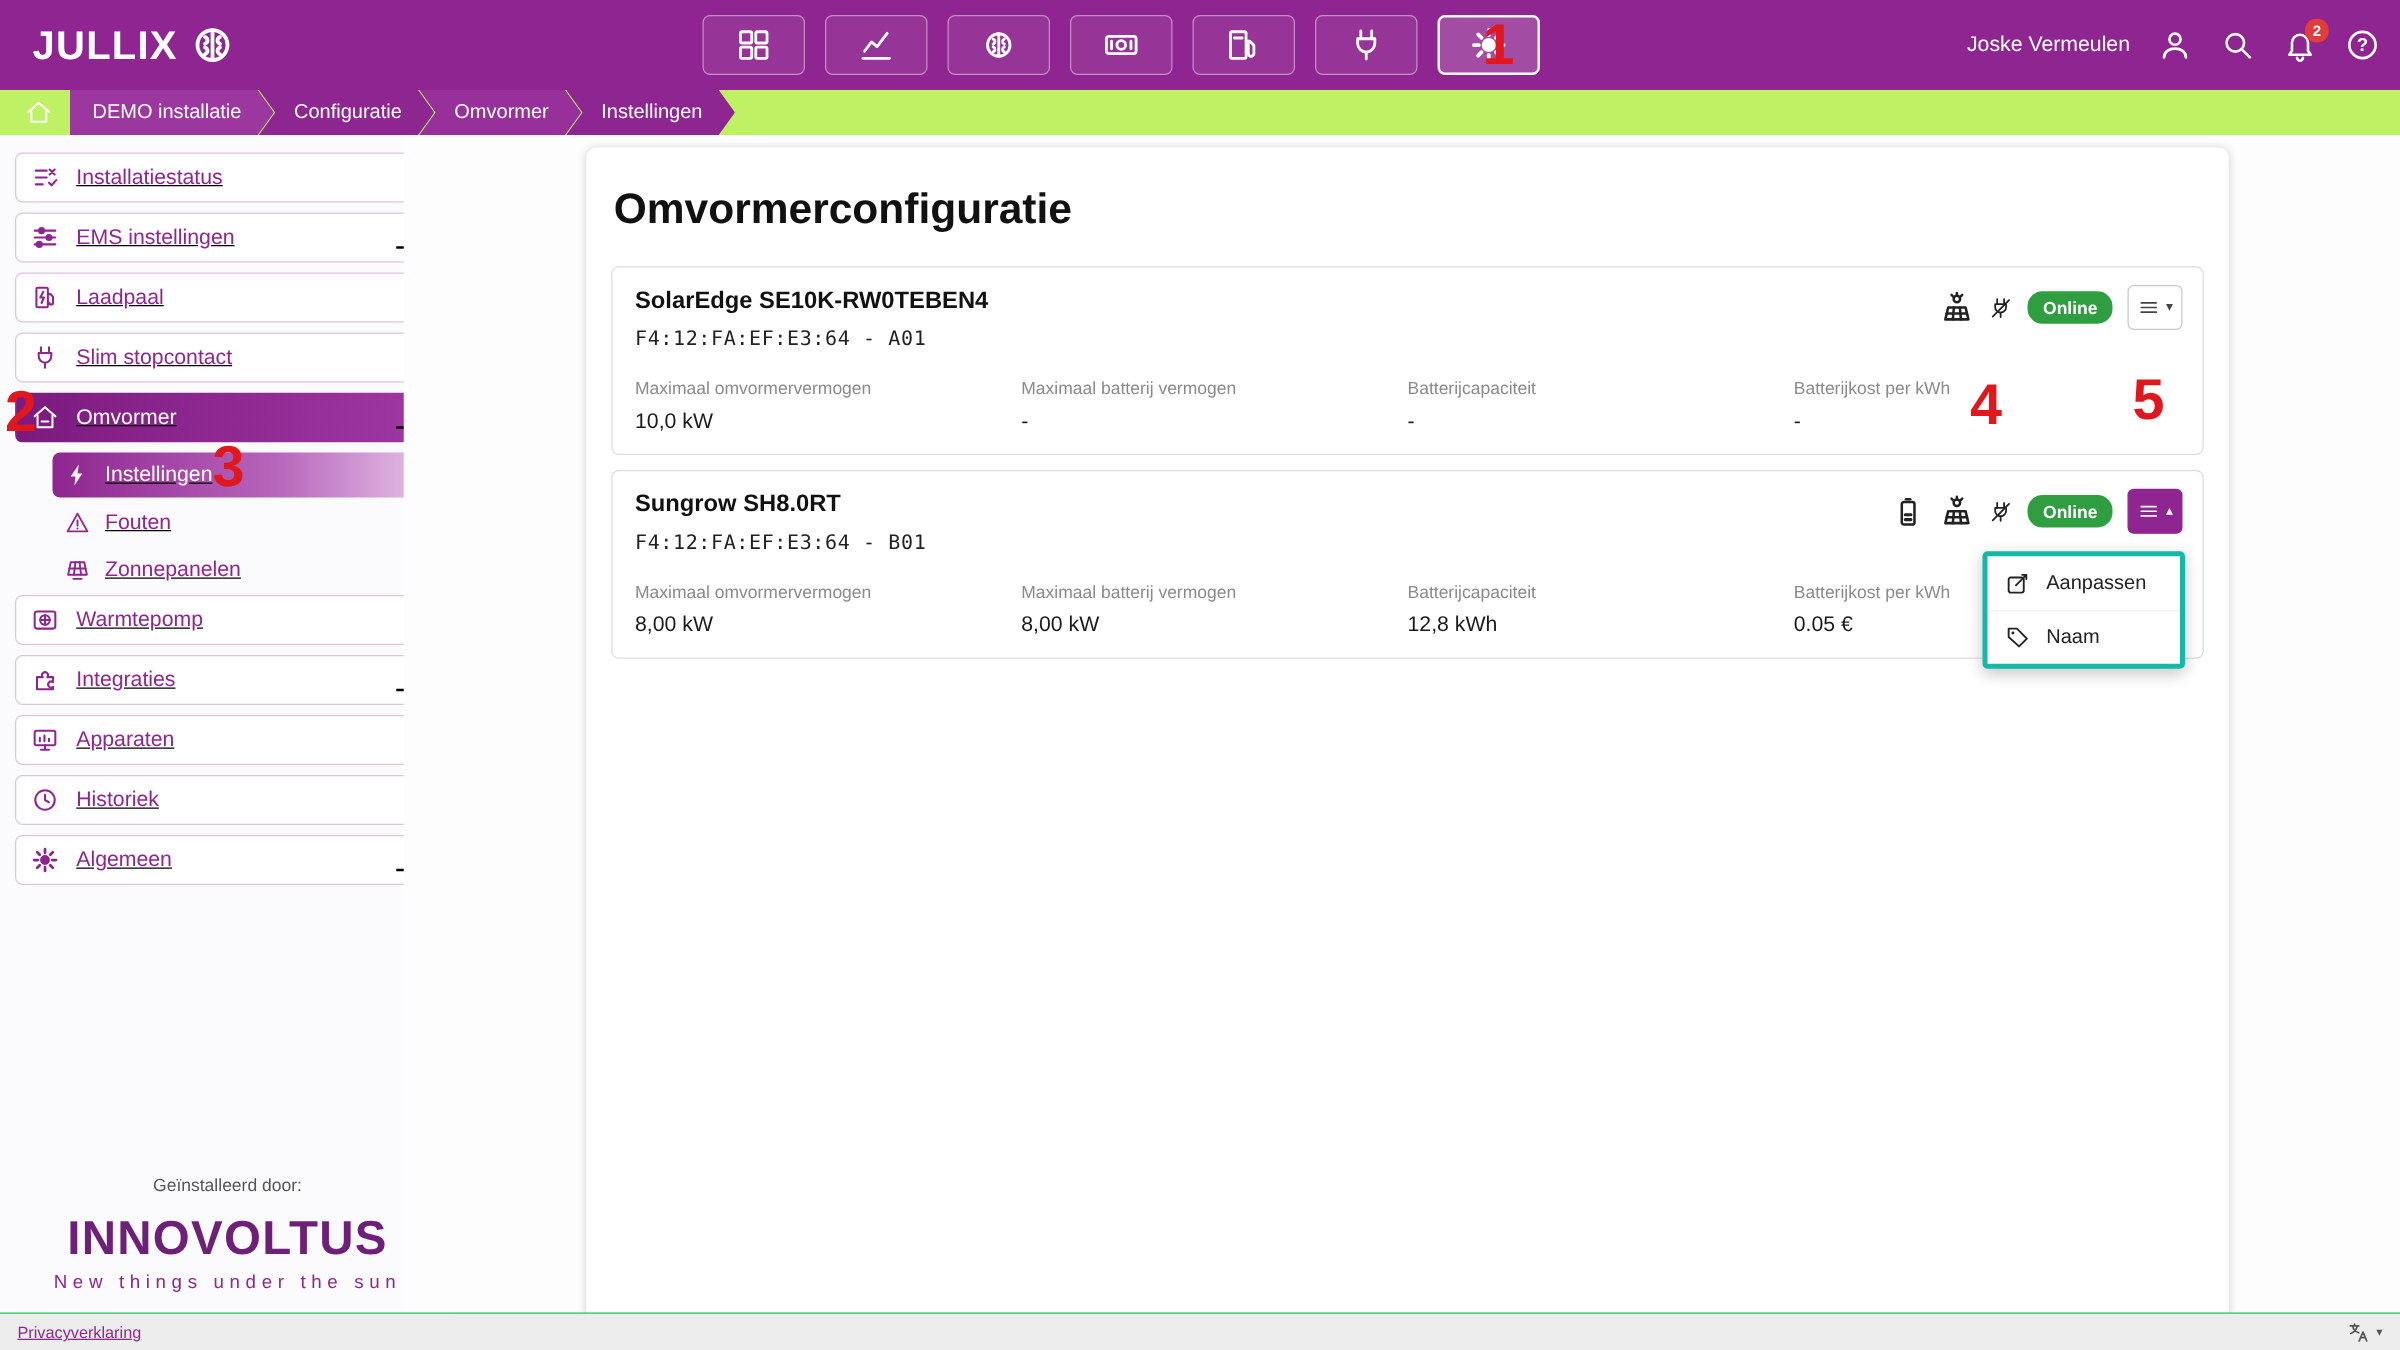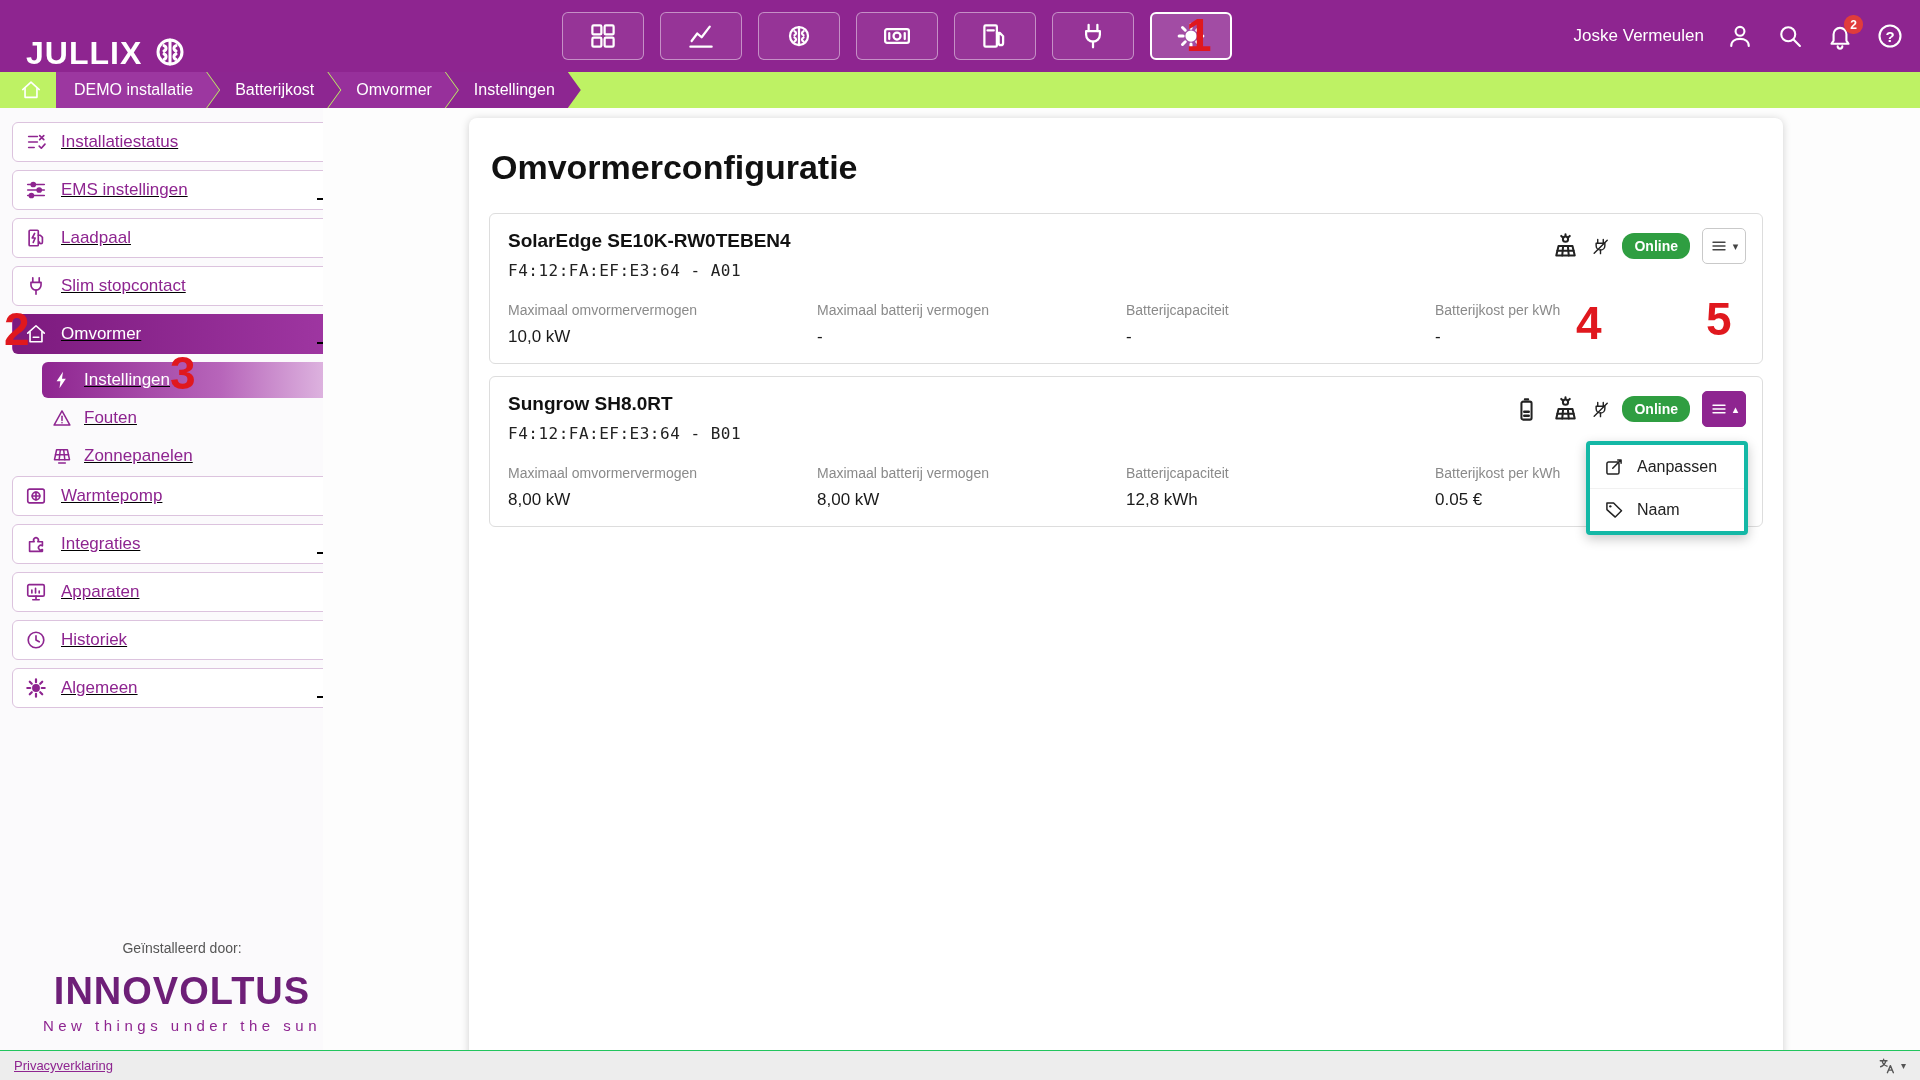--- a/index.html
+++ b/index.html
@@ -6,21 +6,21 @@
   html,body { margin:0; padding:0; }
   body {
     width:1920px; height:1080px; position:relative; overflow:hidden;
     font-family:"Liberation Sans", sans-serif; background:#fff;
   }
   svg { display:block; }
   .st { stroke:currentColor; fill:none; stroke-width:1.8; stroke-linecap:round; stroke-linejoin:round; }
 
   
   .header { position:absolute; top:0; left:0; right:0; height:72px; background:#8e2590; }
-  .logo { position:absolute; left:26px; top:0; height:72px; display:flex; align-items:flex-end; gap:8px; color:#fff; cursor:pointer; }
+  .logo { position:absolute; left:26px; top:0; height:72px; display:flex; align-items:center; gap:8px; color:#fff; cursor:pointer; }
   .logo-text { font-size:32px; font-weight:bold; letter-spacing:1px; }
   .logo-icon svg { width:40px; height:40px; }
   .nav { position:absolute; left:562px; top:12px; display:flex; gap:16px; }
   .nav-btn { width:82px; height:48px; border:1px solid rgba(255,255,255,.45); border-radius:6px;
     display:flex; align-items:center; justify-content:center; color:#fff; background:rgba(255,255,255,.07); cursor:pointer; }
   .nav-btn svg { width:30px; height:30px; }
   .nav-btn.active { border:2px solid #fff; background:rgba(255,255,255,.18); }
   .header-right { position:absolute; right:16px; top:0; height:72px; display:flex; align-items:center; gap:22px; color:#fff; }
   .user-name { font-size:17px; }
   .hicon { position:relative; width:28px; height:28px; color:#fff; cursor:pointer; }
@@ -215,21 +215,21 @@
 </div>
 
 <div class="crumbbar">
   <span class="home-icon">
     <svg viewBox="0 0 24 24" class="st">
         <path d="M3 11.5L12 3.5l9 8"></path>
         <path d="M5.5 10.5V20h13v-9.5"></path>
       </svg>
   </span>
   <span class="crumb first c0">DEMO installatie</span>
-  <span class="crumb mid c1">Batterijkost</span>
+  <span class="crumb mid c1">Configuratie</span>
   <span class="crumb mid c2">Omvormer</span>
   <span class="crumb mid c3">Instellingen</span>
 </div>
 
 <div class="sidebar">
   <div class="side-list">
 
     <div class="side-item">
       <span>
         <svg viewBox="0 0 24 24" class="st">

